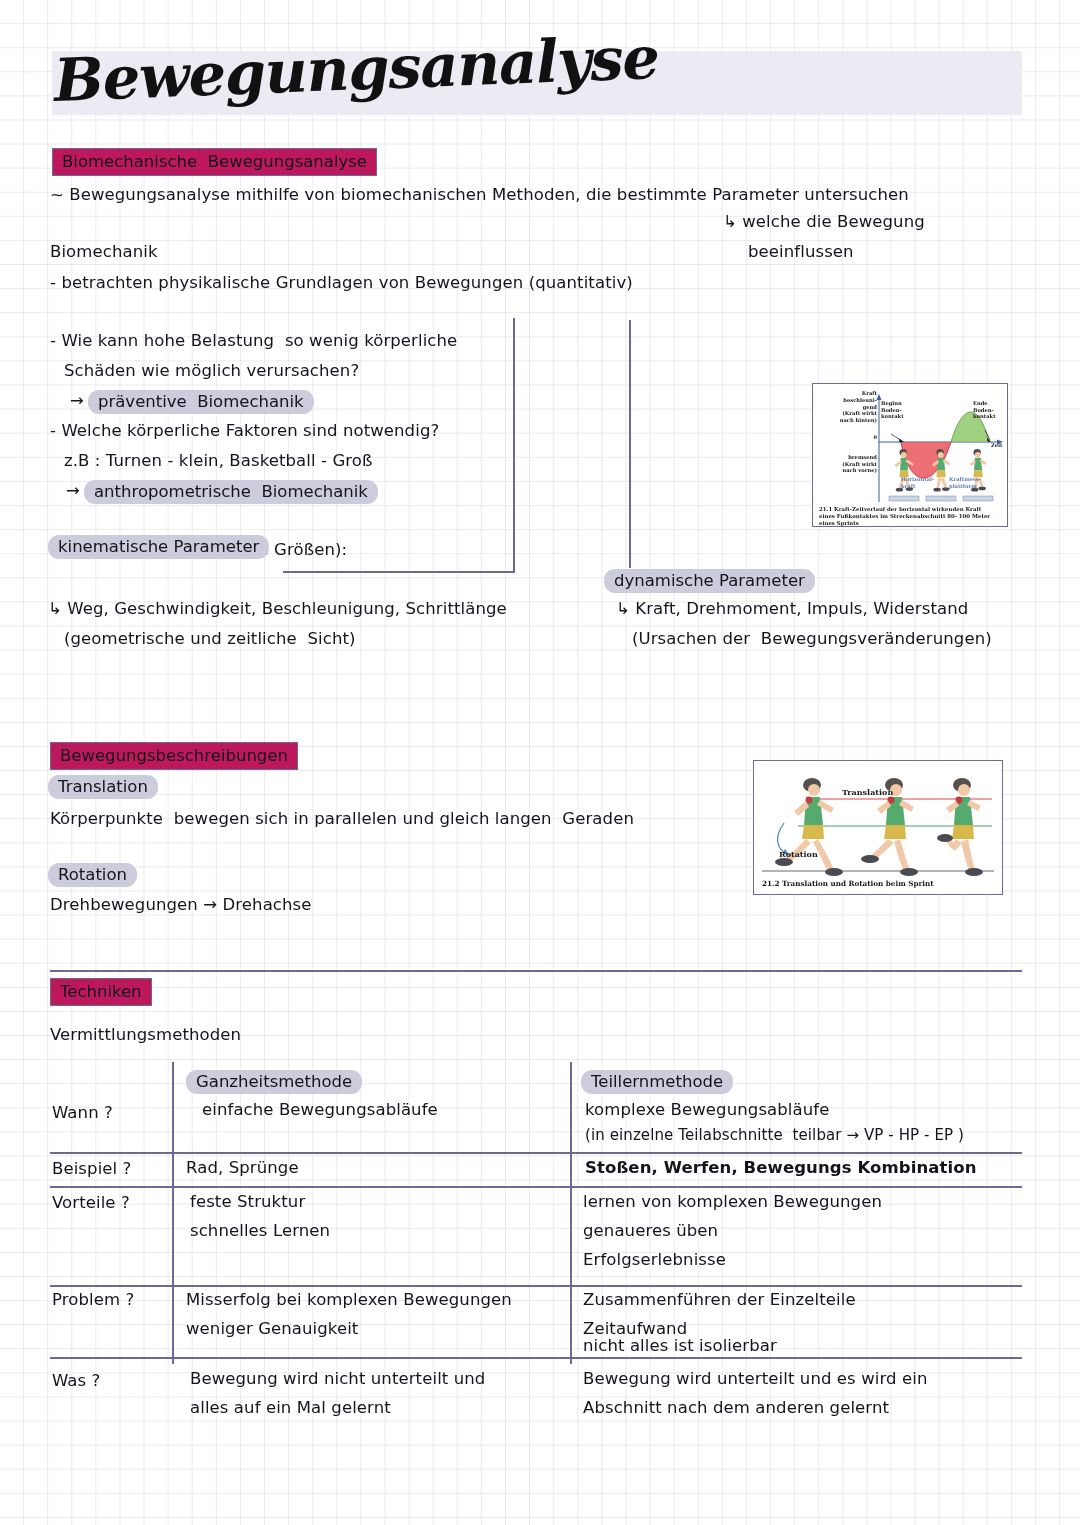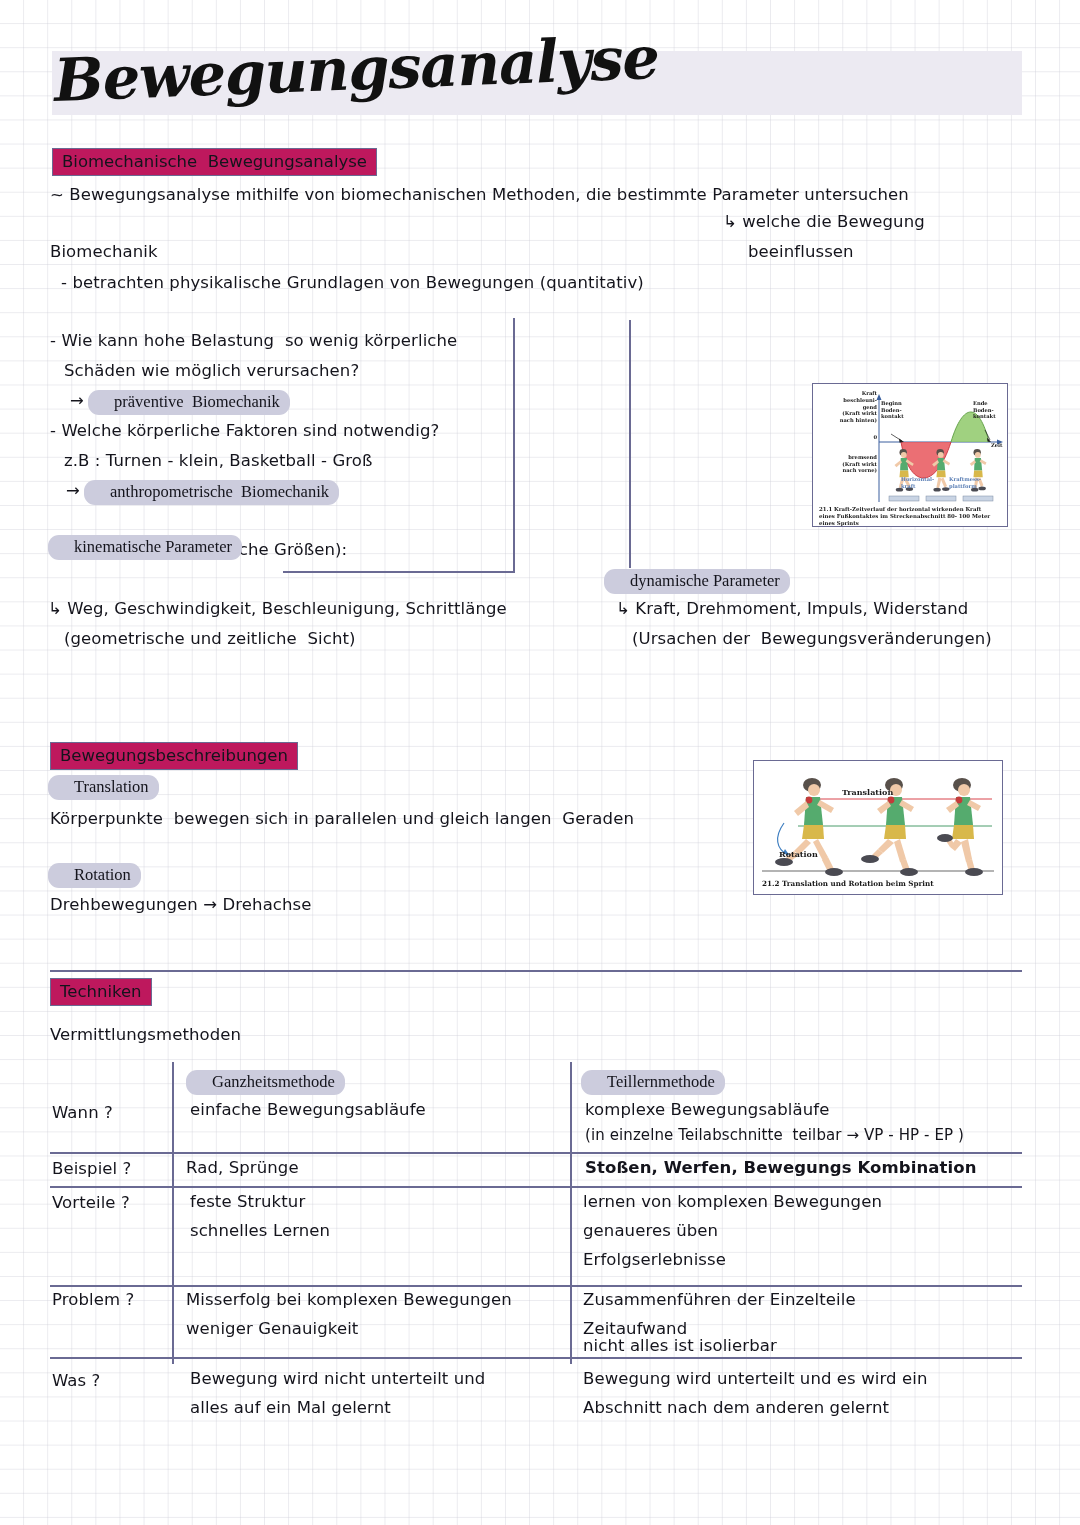--- a/index.html
+++ b/index.html
@@ -63,25 +63,24 @@
     font-size: 16.5px;
     white-space: pre;
     color: #14141c;
   }
 
   
   .pill {
     position: absolute;
     background: #ccccdd;
     border-radius: 11px;
-    padding: 2px 10px 3px 26px;
+    padding: 2px 10px 3px 10px;
     font-size: 16.5px;
     white-space: pre;
     color: #14141c;
-    font-family: Liberation Serif, serif;
   }
 
   
   .hrule {
     position: absolute;
     height: 2px;
     background: #6a6a93;
   }
   .vline {
     position: absolute;
@@ -139,21 +138,21 @@
   <div class="boxed" style="left:52px; top:148px;">Biomechanische  Bewegungsanalyse</div>
 
   <div class="t" style="left:50px; top:186px;">~ Bewegungsanalyse mithilfe von biomechanischen Methoden, die bestimmte Parameter untersuchen</div>
 
   <div class="t" style="left:723px; top:213px;">↳ welche die Bewegung</div>
 
   <div class="t" style="left:748px; top:243px;">beeinflussen</div>
 
   <div class="t" style="left:50px; top:243px;">Biomechanik</div>
 
-  <div class="t" style="left:50px; top:274px;margin-left:11px;">- betrachten physikalische Grundlagen von Bewegungen (quantitativ)</div>
+  <div class="t" style="left:50px; top:274px;">- betrachten physikalische Grundlagen von Bewegungen (quantitativ)</div>
 
 
   <div class="t" style="left:50px; top:332px;">- Wie kann hohe Belastung  so wenig körperliche</div>
   <div class="t" style="left:64px; top:362px;">Schäden wie möglich verursachen?</div>
 
   <div class="t" style="left:70px; top:392px;">→</div>
   <div class="pill" style="left:88px; top:390px;">präventive  Biomechanik</div>
 
   <div class="t" style="left:50px; top:422px;">- Welche körperliche Faktoren sind notwendig?</div>
   <div class="t" style="left:64px; top:452px;">z.B : Turnen - klein, Basketball - Groß</div>
@@ -352,21 +351,21 @@
 
   <div class="tbl-h" style="left:50px; top:1152px; width:972px;"></div>
   <div class="tbl-h" style="left:50px; top:1186px; width:972px;"></div>
   <div class="tbl-h" style="left:50px; top:1285px; width:972px;"></div>
   <div class="tbl-h" style="left:50px; top:1357px; width:972px;"></div>
 
   <div class="pill" style="left:186px; top:1070px;">Ganzheitsmethode</div>
   <div class="pill" style="left:581px; top:1070px;">Teillernmethode</div>
 
   <div class="t" style="left:52px; top:1104px;">Wann ?</div>
-  <div class="t" style="left:190px; top:1101px;">einfache Bewegungsabläufe</div>
+  <div class="t" style="left:202px; top:1101px;">einfache Bewegungsabläufe</div>
   <div class="t" style="left:585px; top:1101px;">komplexe Bewegungsabläufe</div>
   <div class="t" style="left:585px; top:1128px; font-size:15px;">(in einzelne Teilabschnitte  teilbar → VP - HP - EP )</div>
 
   <div class="t" style="left:52px; top:1160px;">Beispiel ?</div>
   <div class="t" style="left:186px; top:1159px;">Rad, Sprünge</div>
   <div class="t" style="left:585px; top:1159px;font-weight:bold;">Stoßen, Werfen, Bewegungs Kombination</div>
 
   <div class="t" style="left:52px; top:1194px;">Vorteile ?</div>
   <div class="t" style="left:190px; top:1193px;">feste Struktur</div>
   <div class="t" style="left:190px; top:1222px;">schnelles Lernen</div>

